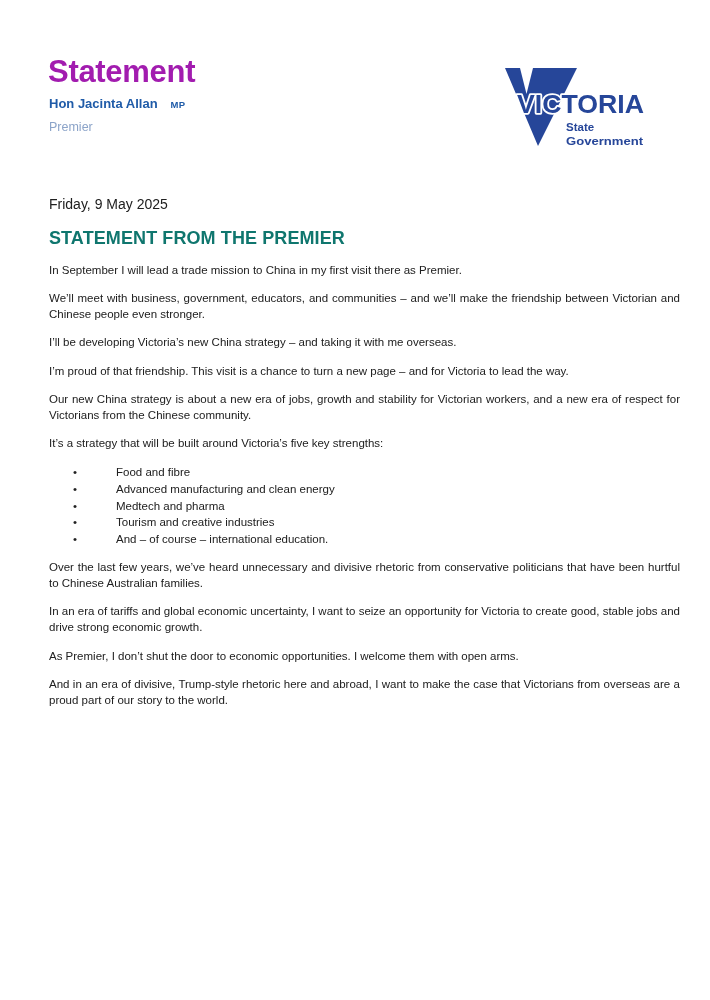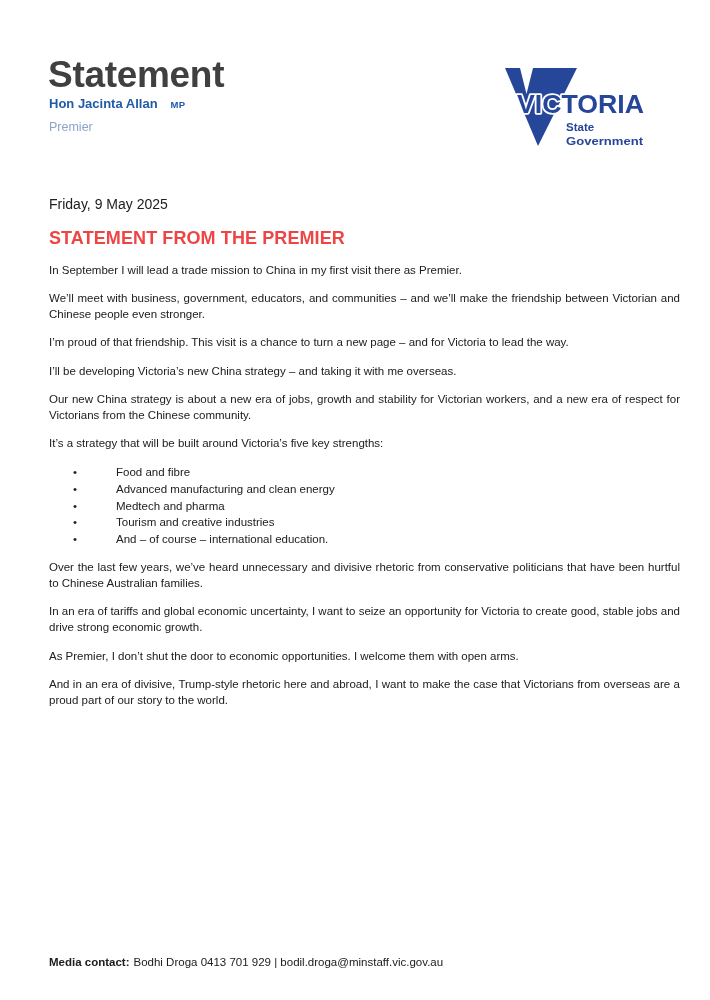--- a/index.html
+++ b/index.html
@@ -3,21 +3,21 @@
 <meta charset="utf-8">
 <style>
   html,body{margin:0;padding:0;background:#ffffff;}
   .page{
     position:relative;width:710px;height:1000px;background:#ffffff;overflow:hidden;
     font-family:"Liberation Sans",sans-serif;color:#202020;
   }
   
   .doc-type{
     position:absolute;left:48px;top:54px;
-    font-size:37px;font-weight:bold;letter-spacing:-0.3px;color:#404040;
+    font-size:31px;font-weight:bold;letter-spacing:-0.3px;color:#a21caf;
   }
   .author-line{
     position:absolute;left:49px;top:96px;
     font-size:13px;font-weight:bold;color:#1f5ba8;white-space:nowrap;
   }
   .author-line .mp{font-size:9.5px;margin-left:13px;letter-spacing:0.3px;text-align:center;}
   .role-line{
     position:absolute;left:49px;top:120px;
     font-size:12.5px;color:#8ca4c9;
   }
@@ -25,21 +25,21 @@
   .logo svg{display:block;width:150px;height:92px;}
   .logo .wordmark{
     font-family:"Liberation Sans",sans-serif;font-weight:bold;font-size:26px;
     paint-order:stroke;stroke:#ffffff;stroke-width:3.5px;stroke-linejoin:round;
   }
   .logo .tag{font-family:"Liberation Sans",sans-serif;font-weight:bold;font-size:11.5px;}
   
   .content{position:absolute;left:49px;top:196px;width:631px;}
   .date{font-size:14px;margin:0;color:#202020;}
   .title{
-    font-size:18px;font-weight:bold;color:#ef4444;
+    font-size:18px;font-weight:bold;color:#0f766e;
     margin:16px 0 14px 0;letter-spacing:0.1px;
   }
   p.body-p{
     font-size:11.5px;line-height:15.8px;margin:0 0 12.5px 0;
     text-align:justify;color:#202020;
   }
   ul.strengths{list-style:none;margin:2px 0 13px 0;padding:0;}
   ul.strengths li{
     position:relative;padding-left:67px;font-size:11.5px;line-height:16.6px;color:#202020;
   }
@@ -65,34 +65,33 @@
       <text class="tag" x="70" y="85" textLength="77" lengthAdjust="spacingAndGlyphs" fill="#264699">Government</text>
     </svg>
   </div>
 
   <div class="content">
     <p class="date">Friday, 9 May 2025</p>
     <h2 class="title">STATEMENT FROM THE PREMIER</h2>
 
     <p class="body-p">In September I will lead a trade mission to China in my first visit there as Premier.</p>
     <p class="body-p">We’ll meet with business, government, educators, and communities – and we’ll make the friendship between Victorian and Chinese people even stronger.</p>
+    <p class="body-p">I’ll be developing Victoria’s new China strategy – and taking it with me overseas.</p>
     <p class="body-p">I’m proud of that friendship. This visit is a chance to turn a new page – and for Victoria to lead the way.</p>
-    <p class="body-p">I’ll be developing Victoria’s new China strategy – and taking it with me overseas.</p>
     <p class="body-p">Our new China strategy is about a new era of jobs, growth and stability for Victorian workers, and a new era of respect for Victorians from the Chinese community.</p>
     <p class="body-p">It’s a strategy that will be built around Victoria’s five key strengths:</p>
 
     <ul class="strengths">
       <li><span class="bullet">•</span><span>Food and fibre</span></li>
       <li><span class="bullet">•</span><span>Advanced manufacturing and clean energy</span></li>
       <li><span class="bullet">•</span><span>Medtech and pharma</span></li>
       <li><span class="bullet">•</span><span>Tourism and creative industries</span></li>
       <li><span class="bullet">•</span><span>And – of course – international education.</span></li>
     </ul>
 
     <p class="body-p">Over the last few years, we’ve heard unnecessary and divisive rhetoric from conservative politicians that have been hurtful to Chinese Australian families.</p>
     <p class="body-p">In an era of tariffs and global economic uncertainty, I want to seize an opportunity for Victoria to create good, stable jobs and drive strong economic growth.</p>
     <p class="body-p">As Premier, I don’t shut the door to economic opportunities. I welcome them with open arms.</p>
     <p class="body-p">And in an era of divisive, Trump-style rhetoric here and abroad, I want to make the case that Victorians from overseas are a proud part of our story to the world.</p>
   </div>
 
-  <div class="footer"><span class="label">Media contact:</span><span>Bodhi Droga 0413 701 929 | bodil.droga@minstaff.vic.gov.au</span></div>
 
 </div>
 
 </body></html>

